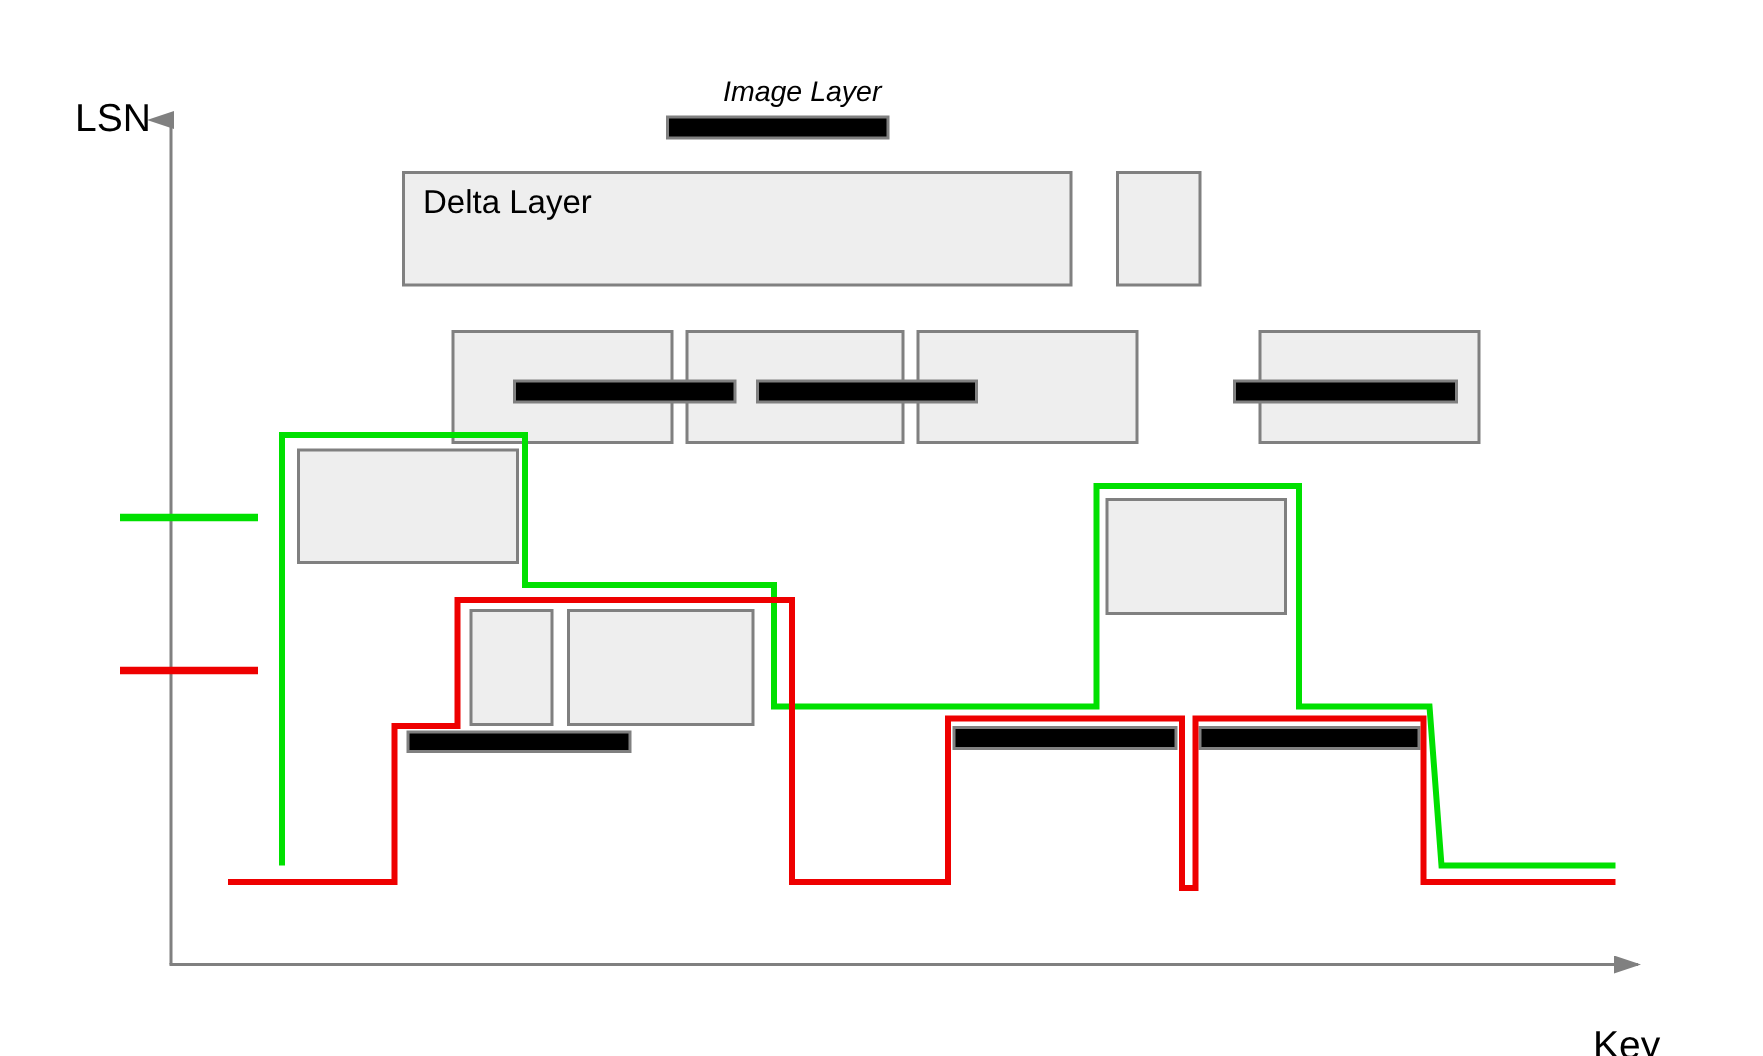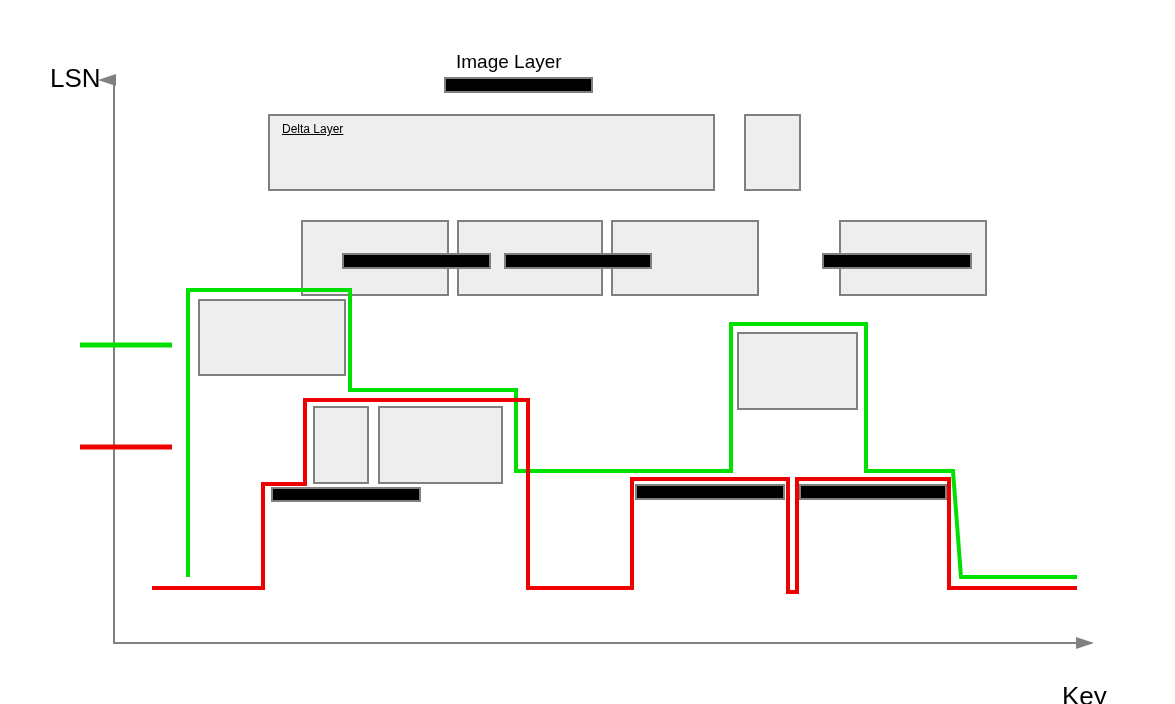--- a/index.html
+++ b/index.html
@@ -8,21 +8,21 @@
     background:#ffffff;
     font-family:"Liberation Sans", sans-serif;
     overflow:hidden;
     position:relative;
   }
   #stage{position:absolute;left:0;top:0;width:1175px;height:616px;}
   svg{position:absolute;left:0;top:0;width:1175px;height:704px;}
   .lbl{position:absolute;white-space:nowrap;color:#000;}
   .lbl-axis{font-size:26px;}
   .lbl-title{font-size:19px;}
-  .lbl-inbox{font-size:12px;text-decoration:underline;}
+  .lbl-inbox{font-size:22px;}
 </style>
 </head>
 <body>
 
 <div id="stage">
 
   <svg viewBox="0 0 1175 704">
     <defs>
       <marker id="arrowUp" markerWidth="10" markerHeight="10" refX="3" refY="8" orient="auto">
         <path d="M3,0 L6,9 L0,9 Z" fill="#808080"></path>
@@ -68,17 +68,17 @@
     <g id="line-group">
         <polyline points="188,577 188,290 350,290 350,390 516,390 516,471 628,471 628,471 628,471 731,471 731,324 866,324 866,471 953,471 961,577 1077,577" fill="none" stroke="#00e000" stroke-width="4" stroke-linejoin="miter" stroke-linecap="butt"></polyline>
         <polyline points="152,588 263,588 263,484 305,484 305,400 528,400 528,588 632,588 632,479 788,479 788,592 797,592 797,479 949,479 949,588 1077,588" fill="none" stroke="#ee0000" stroke-width="4" stroke-linejoin="miter" stroke-linecap="butt"></polyline>
       </g>
   </svg>
 
   <div class="lbl lbl-axis" style="left:50px;top:63px;">LSN</div>
 
   <div class="lbl lbl-axis" style="left:1062px;top:659px;margin-top:22px;">Key</div>
 
-  <div class="lbl lbl-title" style="left:456px;top:51px;">Image Layer</div>
+  <div class="lbl lbl-title" style="left:482px;top:51px;font-style:italic;">Image Layer</div>
 
   <div class="lbl lbl-inbox" style="left:282px;top:122px;">Delta Layer</div>
 
 </div>
 
 </body></html>

